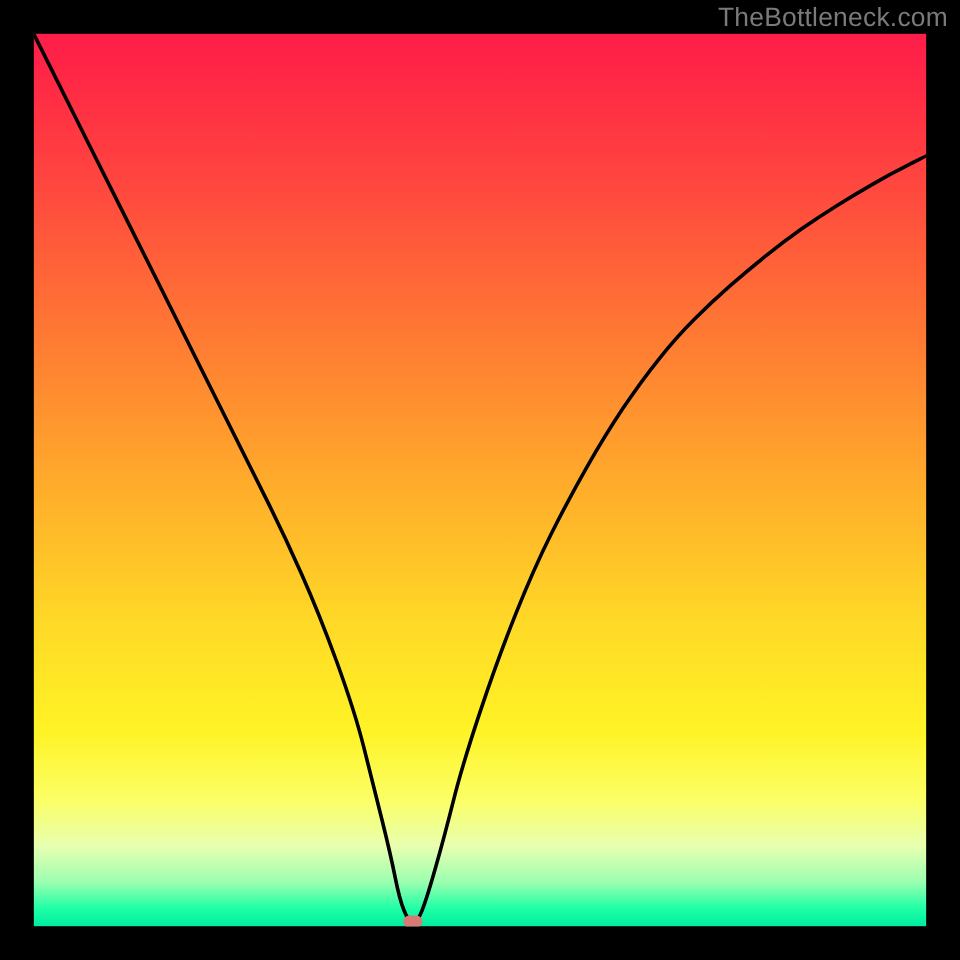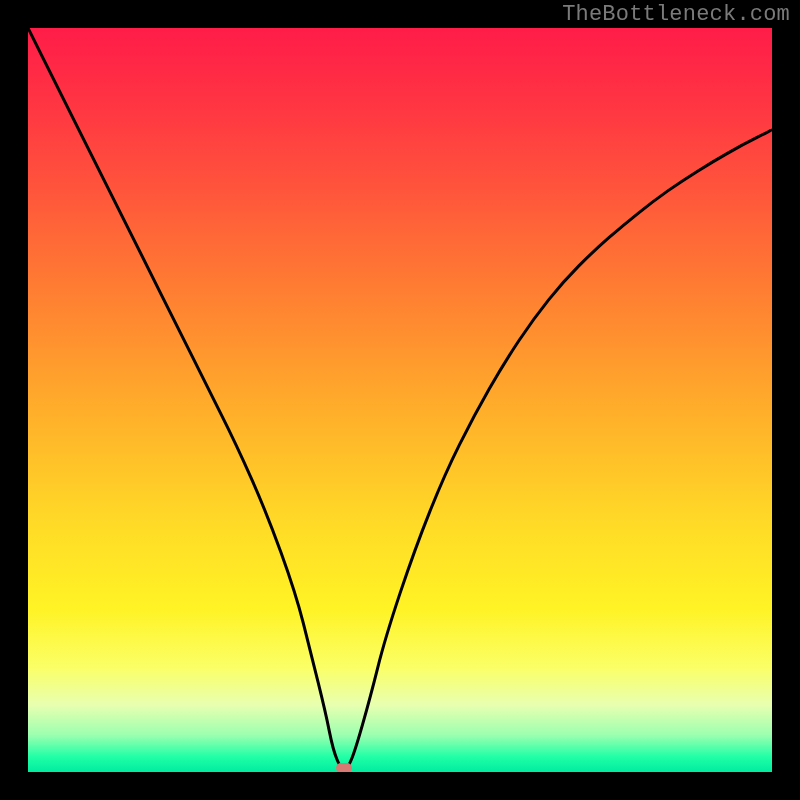--- a/index.html
+++ b/index.html
@@ -11,21 +11,20 @@
     overflow: hidden;
     font-family: Arial, Helvetica, sans-serif;
   }
   .frame {
     position: absolute;
     left: 0;
     top: 0;
     width: 800px;
     height: 800px;
     background: #000;
-    font-family: Liberation Mono, monospace;
   }
   .watermark {
     position: absolute;
     top: 2px;
     right: 10px;
     color: #7a7a7a;
     font-size: 22px;
     font-weight: 500;
     letter-spacing: 0.2px;
   }

